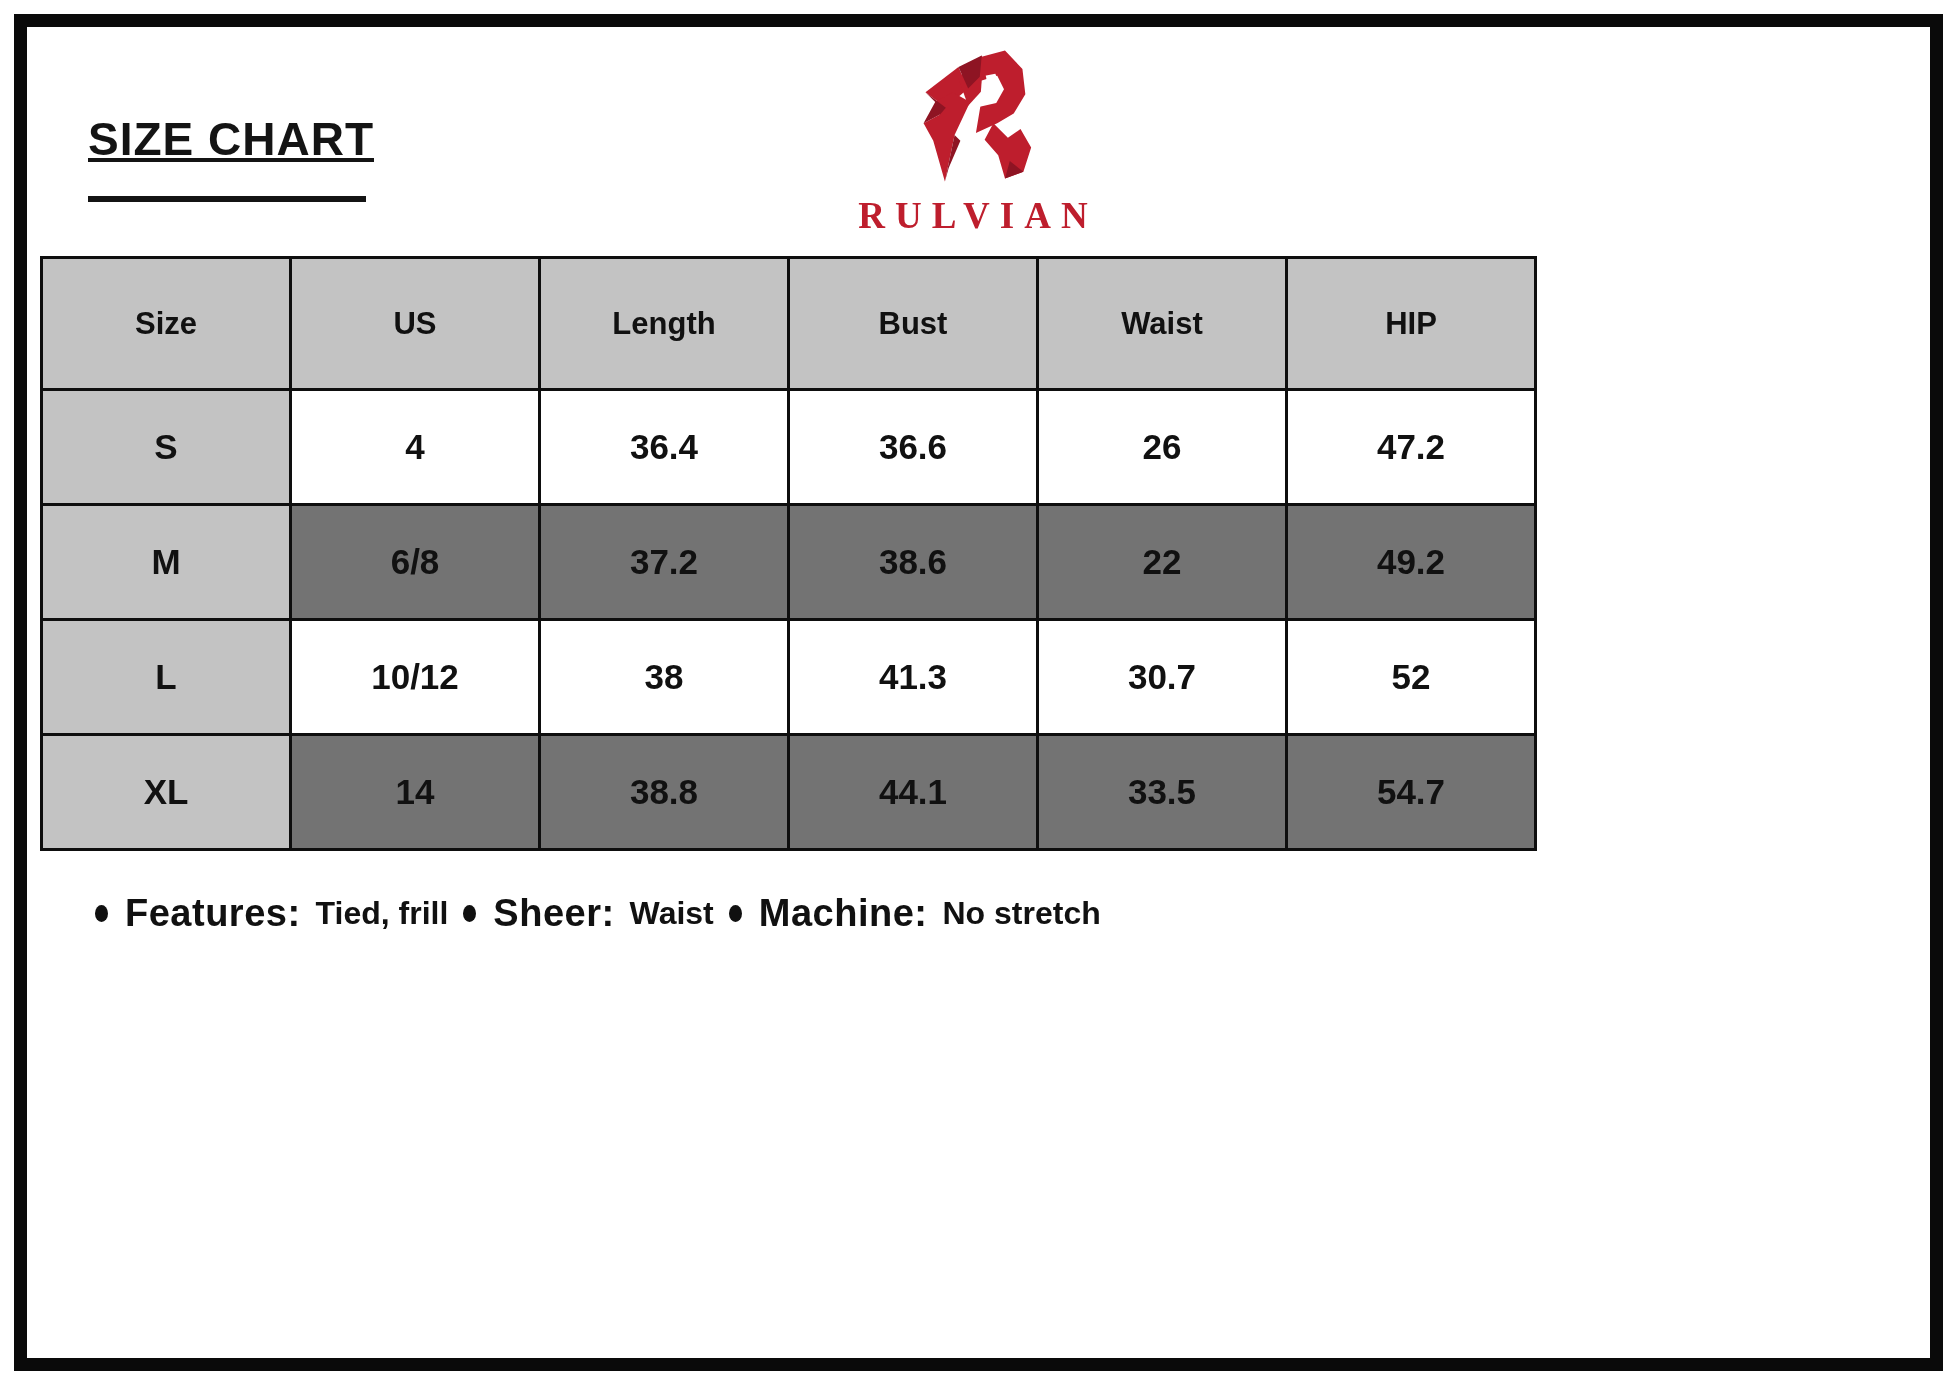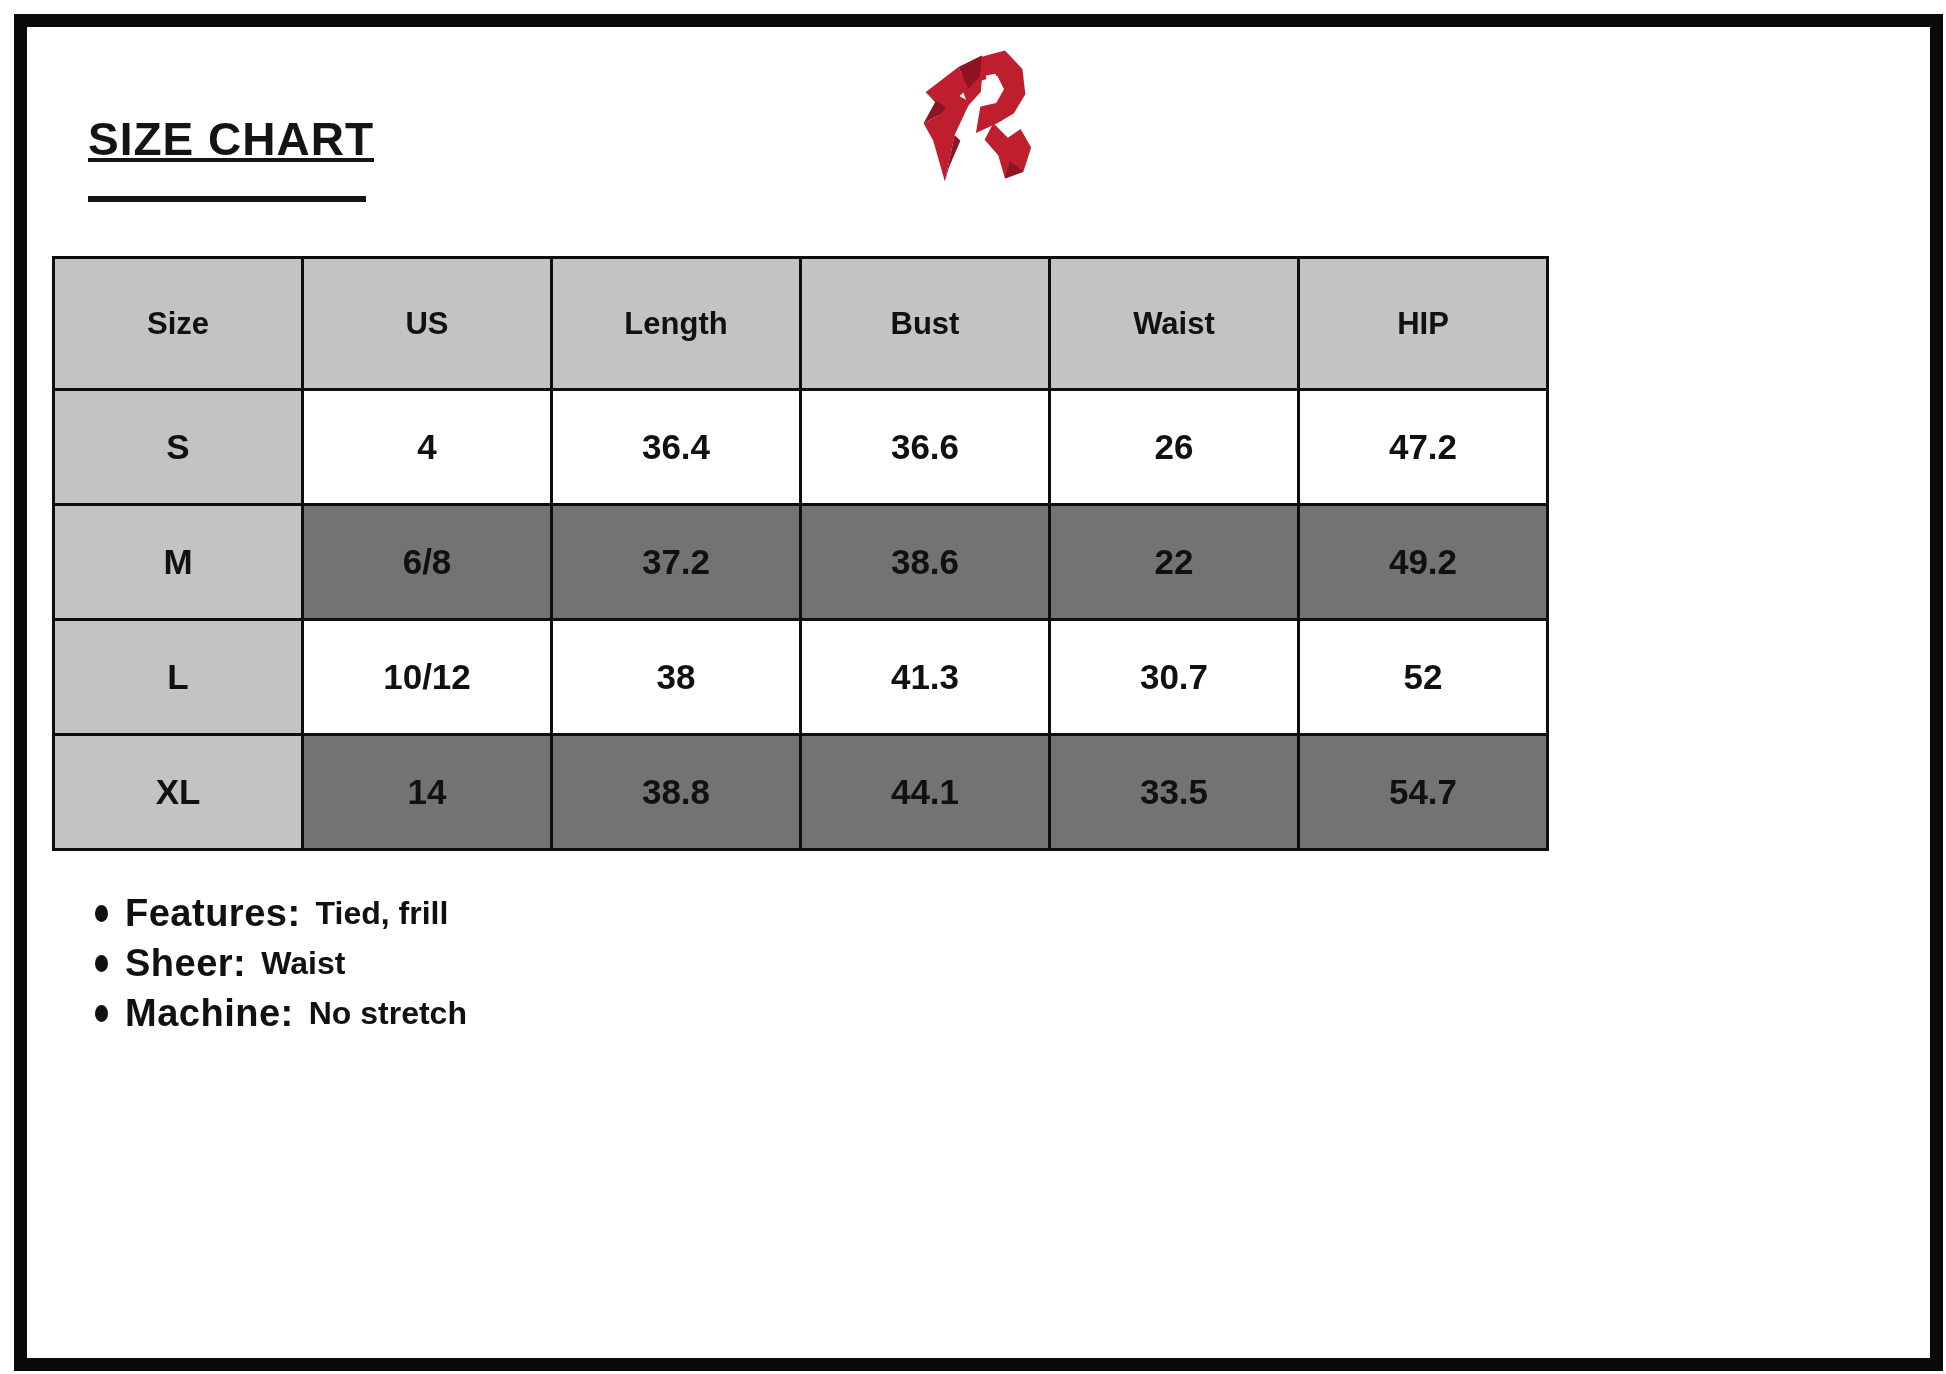--- a/index.html
+++ b/index.html
@@ -48,21 +48,21 @@
     font-weight: bold;
     font-size: 37px;
     letter-spacing: 10px;
     padding-left: 10px; 
     color: #be1e2d;
   }
 
   
   .size-table {
     position: absolute;
-    left: 52px; top: 256px;
+    left: 40px; top: 256px;
     width: 1497px;
     border-collapse: collapse;
     table-layout: fixed;
   }
   .size-table th, .size-table td {
     border: 3px solid #0e0e0e;
     text-align: center;
     vertical-align: middle;
     font-weight: bold;
   }
@@ -73,21 +73,21 @@
   }
   .size-table td { height: 115px; font-size: 35px; background: #ffffff; }
   .size-table td.size-col { background: #c3c3c3; }
   .size-table tr.alt td { background: #737373; }
   .size-table tr.alt td.size-col { background: #c3c3c3; }
 
   
   .details {
     position: absolute;
     left: 95px; top: 891px;
-    display: flex; flex-direction: column; gap: 6px;
+    display: flex; flex-direction: row; gap: 15px;
   }
   .detail-item { display: flex; align-items: center; height: 44px; }
   .bullet {
     width: 13px; height: 17px;
     border-radius: 50%;
     background: #101010;
     margin-right: 17px;
     flex: 0 0 auto;
   }
   .detail-label { font-size: 38px; font-weight: bold; letter-spacing: 0.5px; }
@@ -121,20 +121,21 @@
       <g fill="#8e1423">
 
         <polygon points="50,22 60,44 72,32 74,10"></polygon>
         <polygon points="46,92 52,98 40,126 36,140"></polygon>
         <polygon points="98,137 117,130 103,119"></polygon>
         <polygon points="16,48 37,64 31,71 14,80 26,58"></polygon>
       </g>
 
       <polygon points="74,36 90,31 97,45 89,59 72,63" fill="#ffffff"></polygon>
     </svg>
+    <div class="brand-name">RULVIAN</div>
   </div>
 
   <table class="size-table">
     <thead>
       <tr>
         <th>Size</th>
         <th>US</th>
         <th>Length</th>
         <th>Bust</th>
         <th>Waist</th>

